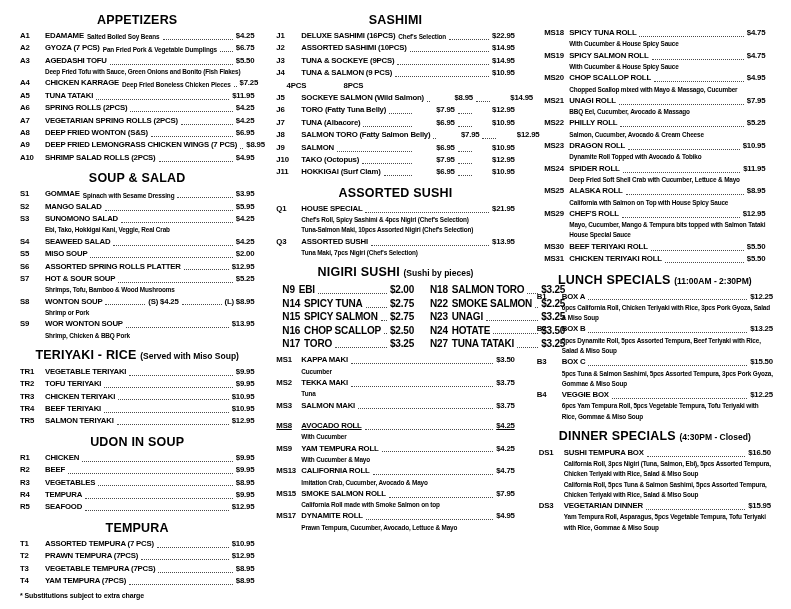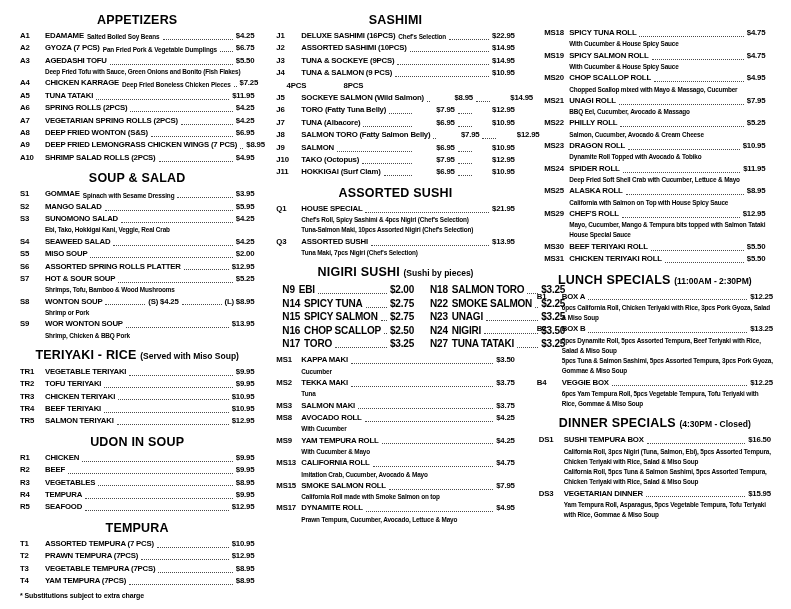--- a/index.html
+++ b/index.html
@@ -12,21 +12,21 @@
   .col { width:263.6px; box-sizing:border-box; padding:0 11px; display:flex; flex-direction:column; min-width:0; }
   #col-0 { padding-left:15px; }
   #col-2 { padding-right:13px;align-items:center; }
 
   .section { margin-bottom:4px; }
   .section.no-title { margin-top:17px; }
   .sec-title { text-align:center; font-weight:700; font-size:12.5px; line-height:15px; margin:3px 0 2px; white-space:nowrap; letter-spacing:0.2px; }
   .sec-sub { font-size:8.5px; letter-spacing:0; }
 
   .row { display:flex; align-items:flex-end; font-size:7.8px; font-weight:700; line-height:12.4px; white-space:nowrap; letter-spacing:-0.2px; }
-  .gap-top { margin-top:0; }
+  .gap-top { margin-top:8px;text-decoration:underline; }
   .code { flex:0 0 25px; }
   .name { }
   .note { font-size:6.4px; margin-left:3px; line-height:11px; letter-spacing:-0.1px; }
   .lead { flex:1 1 6px; min-width:3px; border-bottom:1px dotted #4a4a4a; margin:0 3px 2.5px; align-self:flex-end; }
   .midlead { flex:0 0 14px; }
   .pcell { flex:0 0 40px; text-align:right; }
   .pricemid { }
   .desc { font-size:6.4px; font-weight:700; line-height:10.2px; margin-left:25px; letter-spacing:-0.15px; white-space:nowrap; }
 
   .hdr-row { display:flex; font-size:7.8px; font-weight:700; line-height:12.4px; letter-spacing:-0.2px; }
@@ -417,21 +417,21 @@
             <span class="price">$3.25</span>
           </div>
           <div class="prow">
             <span class="pcode">N16</span>
             <span class="name">CHOP SCALLOP</span>
             <span class="lead"></span>
             <span class="price">$2.50</span>
           </div>
           <div class="prow">
             <span class="pcode">N24</span>
-            <span class="name">NIGIRI</span>
+            <span class="name">HOTATE</span>
             <span class="lead"></span>
             <span class="price">$3.50</span>
           </div>
           <div class="prow">
             <span class="pcode">N17</span>
             <span class="name">TORO</span>
             <span class="lead"></span>
             <span class="price">$3.25</span>
           </div>
           <div class="prow">
@@ -590,20 +590,26 @@
         <div class="desc">6pcs California Roll, Chicken Teriyaki with Rice, 3pcs Pork Gyoza, Salad</div>
         <div class="desc">&amp; Miso Soup</div>
         <div class="row">
           <span class="code">B2</span>
           <span class="name">BOX B</span>
           <span class="lead"></span>
           <span class="price">$13.25</span>
         </div>
         <div class="desc">5pcs Dynamite Roll, 5pcs Assorted Tempura, Beef Teriyaki with Rice,</div>
         <div class="desc">Salad &amp; Miso Soup</div>
+        <div class="row">
+          <span class="code">B3</span>
+          <span class="name">BOX C</span>
+          <span class="lead"></span>
+          <span class="price">$15.50</span>
+        </div>
         <div class="desc">5pcs Tuna &amp; Salmon Sashimi, 5pcs Assorted Tempura, 3pcs Pork Gyoza,</div>
         <div class="desc">Gommae &amp; Miso Soup</div>
         <div class="row">
           <span class="code">B4</span>
           <span class="name">VEGGIE BOX</span>
           <span class="lead"></span>
           <span class="price">$12.25</span>
         </div>
         <div class="desc">6pcs Yam Tempura Roll, 5pcs Vegetable Tempura, Tofu Teriyaki with</div>
         <div class="desc">Rice, Gommae &amp; Miso Soup</div>

